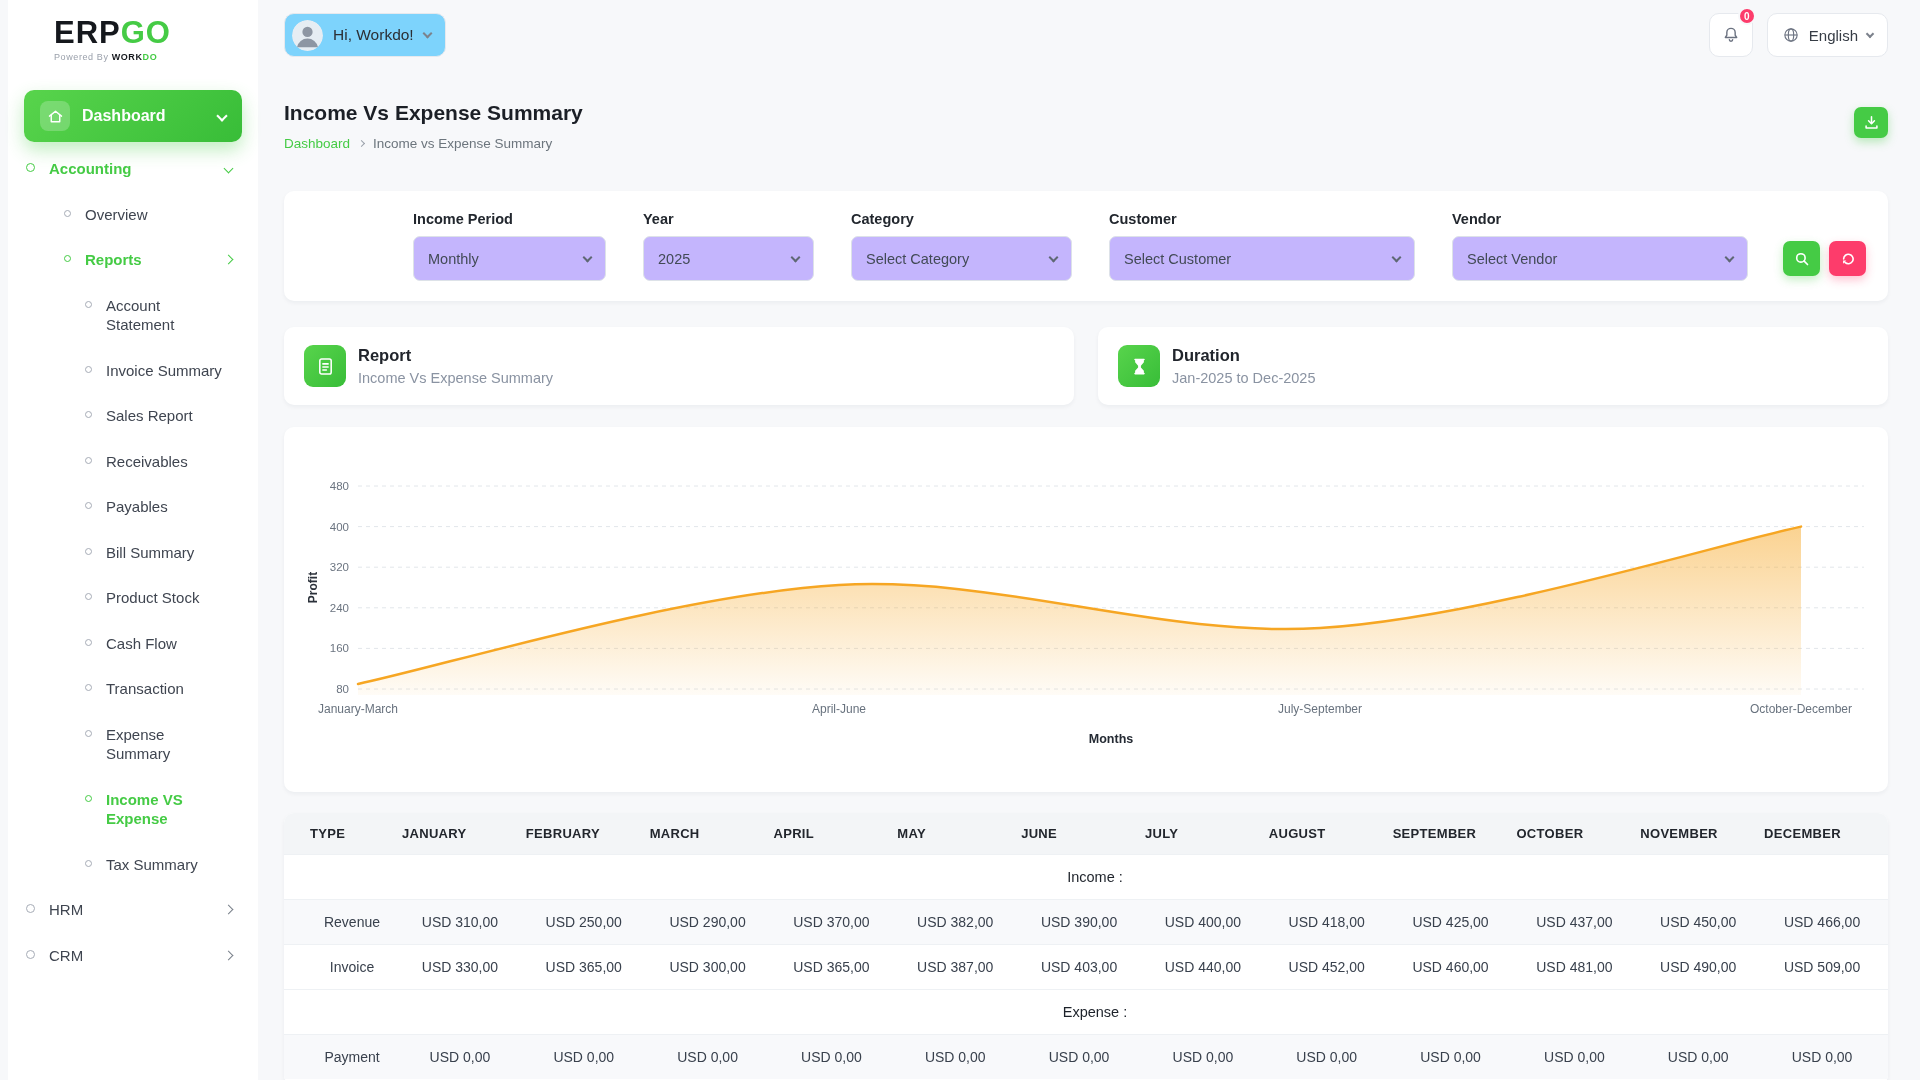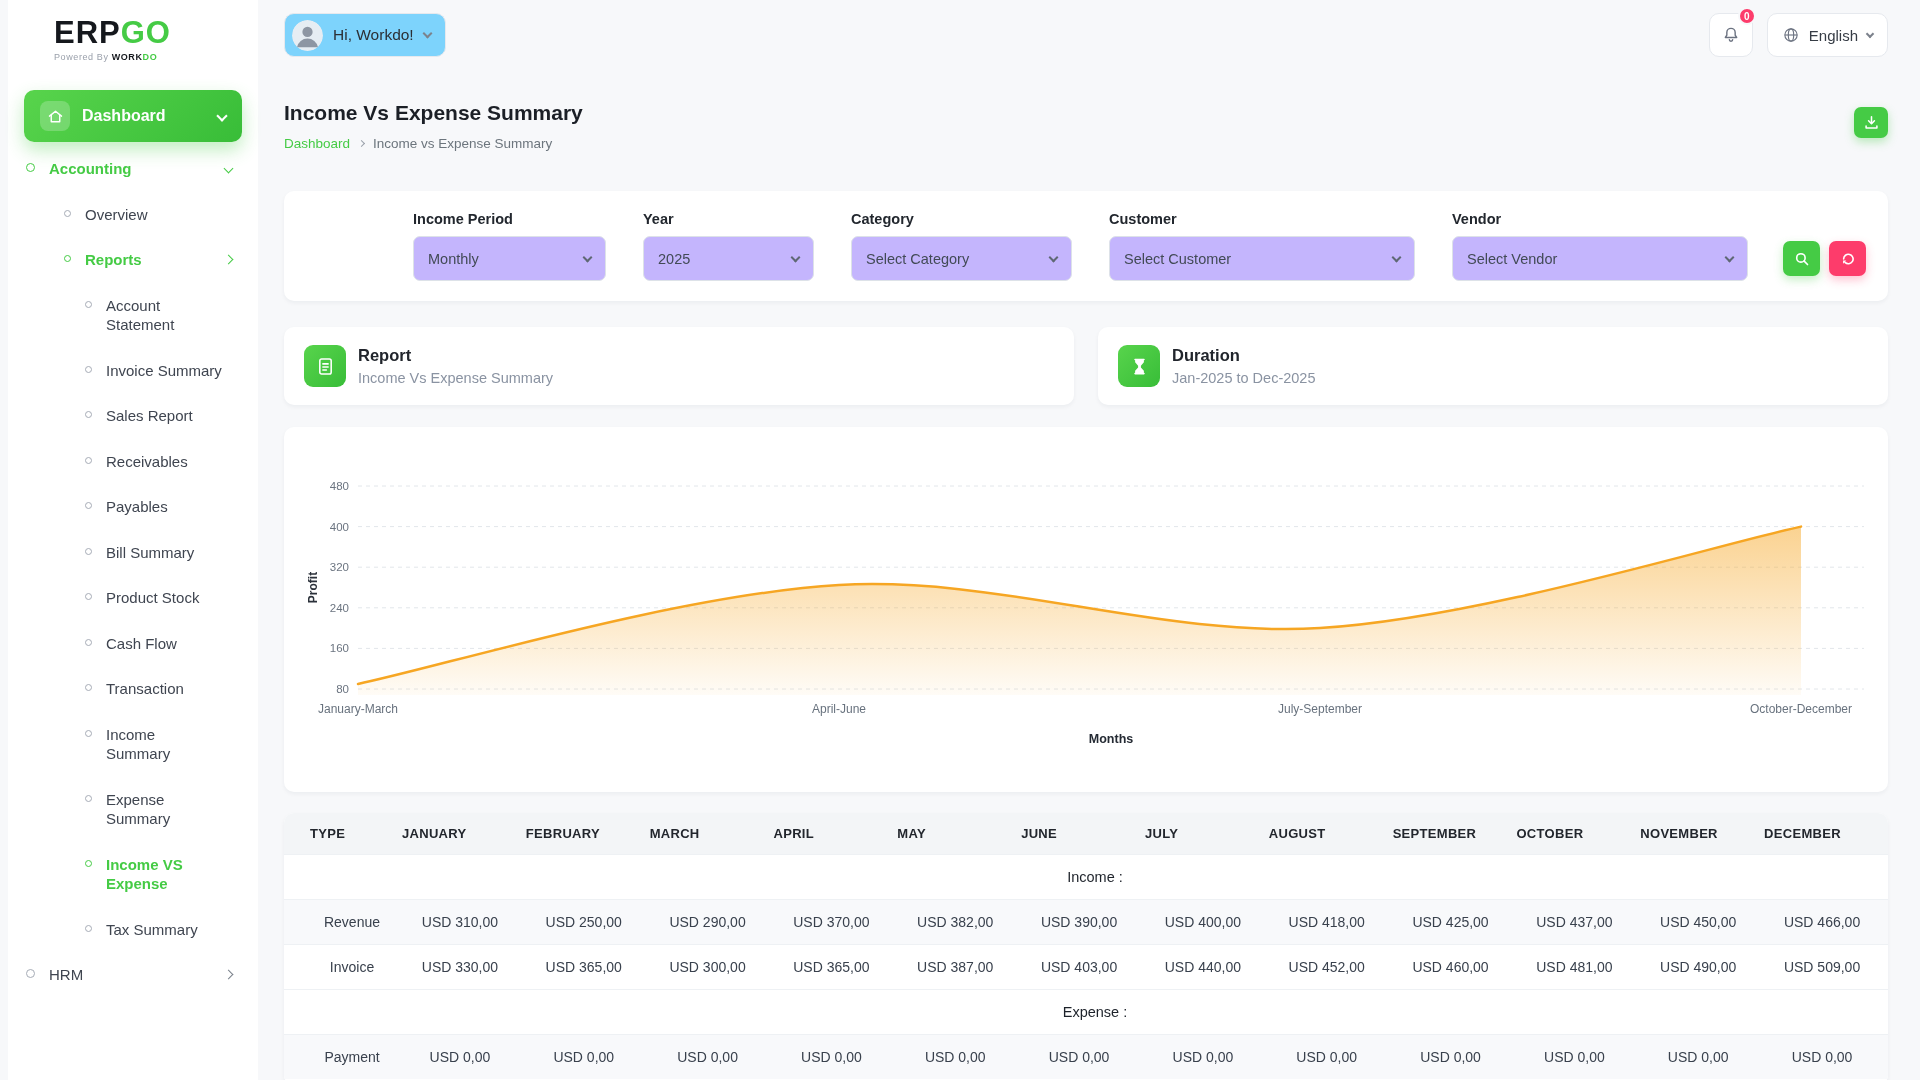--- a/index.html
+++ b/index.html
@@ -192,37 +192,38 @@
       <div class="menu-item level-3">
         <span class="dot"></span>
         <span class="lbl">Cash Flow</span>
       </div>
       <div class="menu-item level-3">
         <span class="dot"></span>
         <span class="lbl">Transaction</span>
       </div>
       <div class="menu-item level-3">
         <span class="dot"></span>
-        <span class="lbl">Income Summary</span>
-      </div>
-      <div class="menu-item level-3">
-        <span class="dot"></span>
         <span class="lbl">Expense Summary</span>
       </div>
       <div class="menu-item level-3 active">
         <span class="dot"></span>
         <span class="lbl">Income VS Expense</span>
       </div>
       <div class="menu-item level-3">
         <span class="dot"></span>
         <span class="lbl">Tax Summary</span>
       </div>
       <div class="menu-item level-1">
         <span class="dot"></span>
         <span class="lbl">HRM</span>
+        <span class="chev right"></span>
+      </div>
+      <div class="menu-item level-1">
+        <span class="dot"></span>
+        <span class="lbl">CRM</span>
         <span class="chev right"></span>
       </div>
     </nav>
 </aside>
 
 <div class="main">
 
   <div class="topbar">
     <div class="user-chip">
       <span class="avatar">

